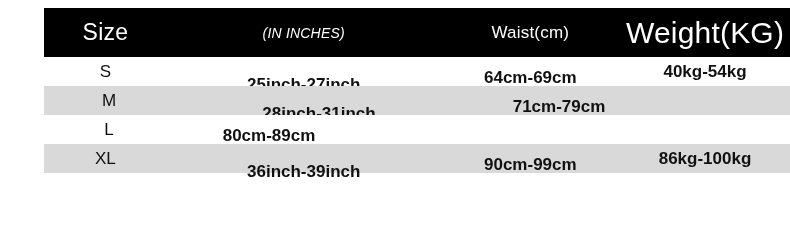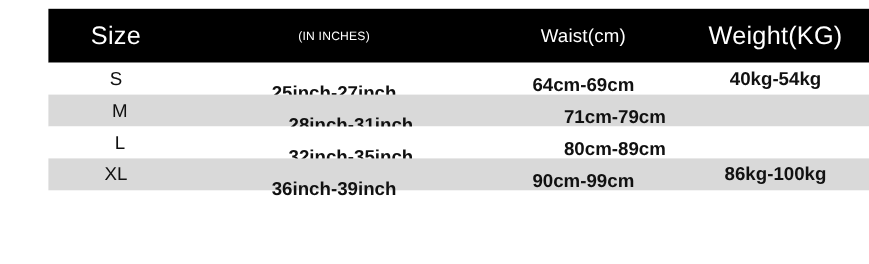--- a/index.html
+++ b/index.html
@@ -38,31 +38,32 @@
     text-align: center;
     white-space: nowrap;
   }
   .hdr-size {
     width: 130px;
     font-size: 23px;
     letter-spacing: .2px;
   }
   .hdr-inches {
     width: 290px;
-    font-size: 11px;
+    font-size: 14px;
     letter-spacing: .2px;
+    font-style: italic;
   }
   .hdr-waist {
     width: 190px;
     font-size: 17px;
     letter-spacing: .2px;
   }
   .hdr-weight {
     width: 180px;
-    font-size: 23px;
+    font-size: 30px;
     letter-spacing: .2px;
   }
 
   
   .chart-body {
     flex: 1 1 auto;
     display: flex;
     flex-direction: column;
   }
   .chart-row {
@@ -116,21 +117,20 @@
     </div>
 
     <div class="chart-row alt">
       <div class="cell col-size">M</div>
       <div class="cell col-inches">28inch-31inch</div>
       <div class="cell col-waist">71cm-79cm</div>
     </div>
 
     <div class="chart-row">
       <div class="cell col-size">L</div>
-      <div class="cell col-inches">32inch-35inch</div>
       <div class="cell col-waist">80cm-89cm</div>
     </div>
 
     <div class="chart-row alt">
       <div class="cell col-size">XL</div>
       <div class="cell col-inches">36inch-39inch</div>
       <div class="cell col-waist">90cm-99cm</div>
       <div class="cell col-weight">86kg-100kg</div>
     </div>
 

